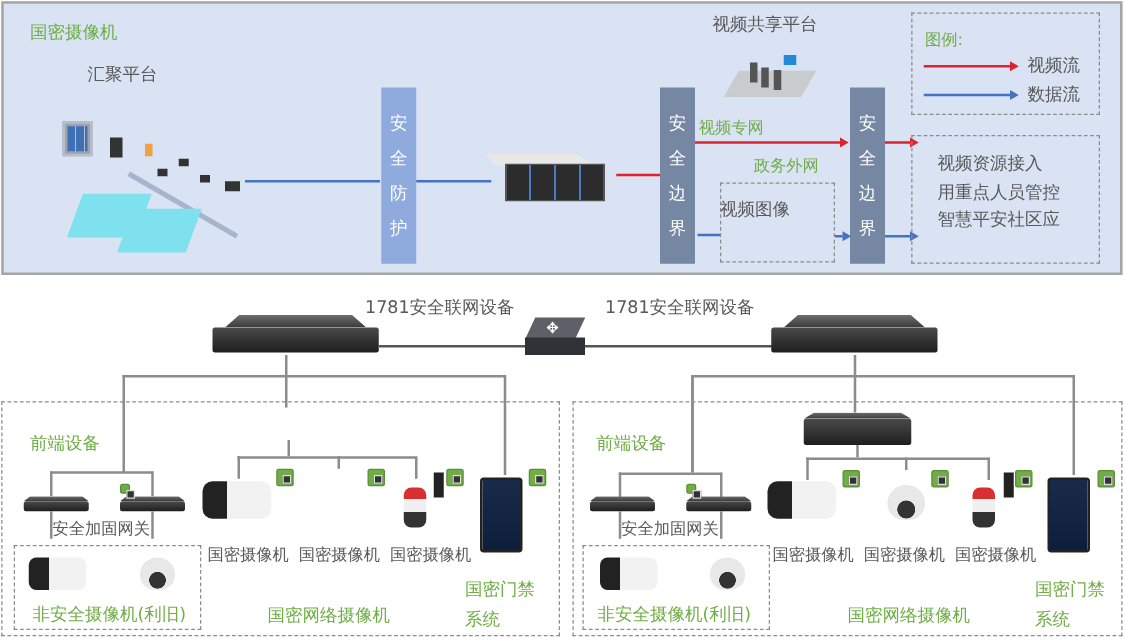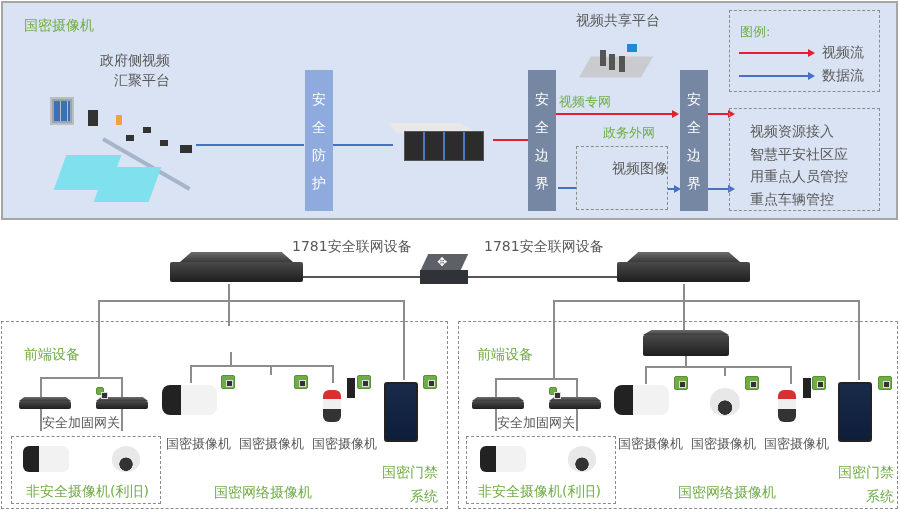--- a/index.html
+++ b/index.html
@@ -2,21 +2,21 @@
 <html><head>
 <meta charset="utf-8">
 <style>
   * { box-sizing: border-box; margin: 0; padding: 0; }
   body { width: 900px; height: 512px; background: #ffffff; position: relative; overflow: hidden;
          font-family: "DejaVu Sans", "Liberation Sans", sans-serif; color: #595959; }
   .abs { position: absolute; }
   .top-panel { left: 1px; top: 1px; width: 897px; height: 219px; background: #dae3f3; border: 2px solid #a6a6a6; border-left-width: 2px; }
   .green { color: #70ad47; }
   .gray-text { color: #595959; }
-  .lbl { font-size: 13px; line-height: 17px; text-align: right; white-space: nowrap; }
+  .lbl { font-size: 13px; line-height: 17px; text-align: left; white-space: nowrap; }
   .bar { background: #8faadc; color: #ffffff; font-size: 14px; display: flex; flex-direction: column; align-items: center; justify-content: center; line-height: 28px; }
   .bar.dark { background: #7687a3; }
   .dash { border: 1.5px dashed #8c8c8c; }
   .hline { height: 1.5px; background: #8c8c8c; }
   .vline { width: 1.5px; background: #8c8c8c; }
   .blue-line { height: 1.5px; background: #4472c4; }
   .red-line { height: 1.5px; background: #e0222e; }
   .arrow-r { width: 0; height: 0; border-top: 4px solid transparent; border-bottom: 4px solid transparent; }
   .arrow-r.red { border-left: 7px solid #e0222e; }
   .arrow-r.blue { border-left: 7px solid #4472c4; }
@@ -29,21 +29,20 @@
   .panel-dev { background: linear-gradient(#1a2a4a, #0d1e3b); border: 2px solid #222; border-radius: 3px; }
 </style>
 </head>
 <body>
 
 <div class="abs top-panel"></div>
 
 <div class="abs green" style="left:24px;top:17px;font-size:14px;">国密摄像机</div>
 
 <div class="abs lbl gray-text" style="left:70px;top:50px;width:100px;font-size:14px;line-height:20px;">
-  <div>政府侧视频</div>
   <div>汇聚平台</div>
 </div>
 
 <div class="abs" style="left:48px;top:95px;width:150px;height:105px;">
   <div class="abs" style="left:2px;top:2px;width:24px;height:28px;background:#9aa4b0;border:2px solid #b8bec6;">
     <div style="margin:2px;height:20px;background:repeating-linear-gradient(90deg,#3f6fb5 0 6px,#b8bec6 6px 7px);"></div>
   </div>
   <div class="abs" style="left:40px;top:15px;width:10px;height:16px;background:#333;"></div>
   <div class="abs" style="left:68px;top:20px;width:6px;height:10px;background:#f0a040;"></div>
   <div class="abs" style="left:55px;top:42px;width:100px;height:4px;background:#a7b5cc;transform:rotate(30deg);transform-origin:left;"></div>
@@ -124,23 +123,22 @@
 <div class="abs red-line" style="left:739px;top:52px;width:70px;"></div>
 <div class="abs arrow-r red" style="left:808px;top:49px;"></div>
 <div class="abs gray-text" style="left:822px;top:44px;font-size:14px;">视频流</div>
 <div class="abs blue-line" style="left:739px;top:75px;width:70px;"></div>
 <div class="abs arrow-r blue" style="left:808px;top:72px;"></div>
 <div class="abs gray-text" style="left:822px;top:67px;font-size:14px;">数据流</div>
 
 <div class="abs dash" style="left:729px;top:108px;width:151px;height:103px;"></div>
 <div class="abs gray-text" style="left:750px;top:120px;font-size:14px;line-height:22.5px;">
   <div>视频资源接入</div>
+  <div>用重点人员管控</div>
   <div>智慧平安社区应</div>
-  <div>用重点人员管控</div>
-  <div>重点车辆管控</div>
 </div>
 
 <div class="abs lbl gray-text" style="left:292px;top:238px;font-size:14px;text-align:left;">1781安全联网设备</div>
 <div class="abs lbl gray-text" style="left:484px;top:238px;font-size:14px;text-align:left;">1781安全联网设备</div>
 
 <div class="abs" style="left:170px;top:252px;width:133px;height:32px;">
   <div class="abs rack-top" style="left:10px;top:0;width:113px;height:10px;"></div>
   <div class="abs rack" style="left:0;top:10px;width:133px;height:20px;"></div>
 </div>
 <div class="abs hline" style="left:303px;top:276px;width:117px;background:#555;"></div>

